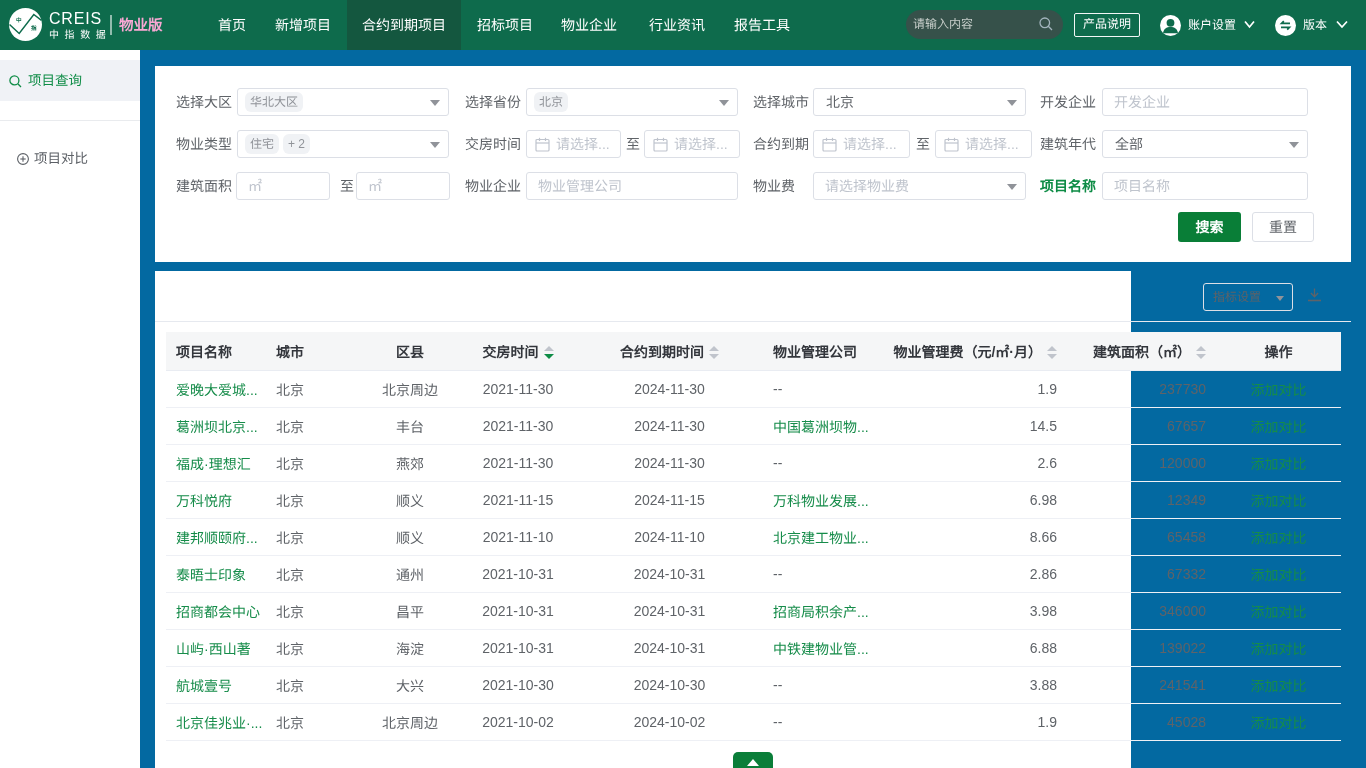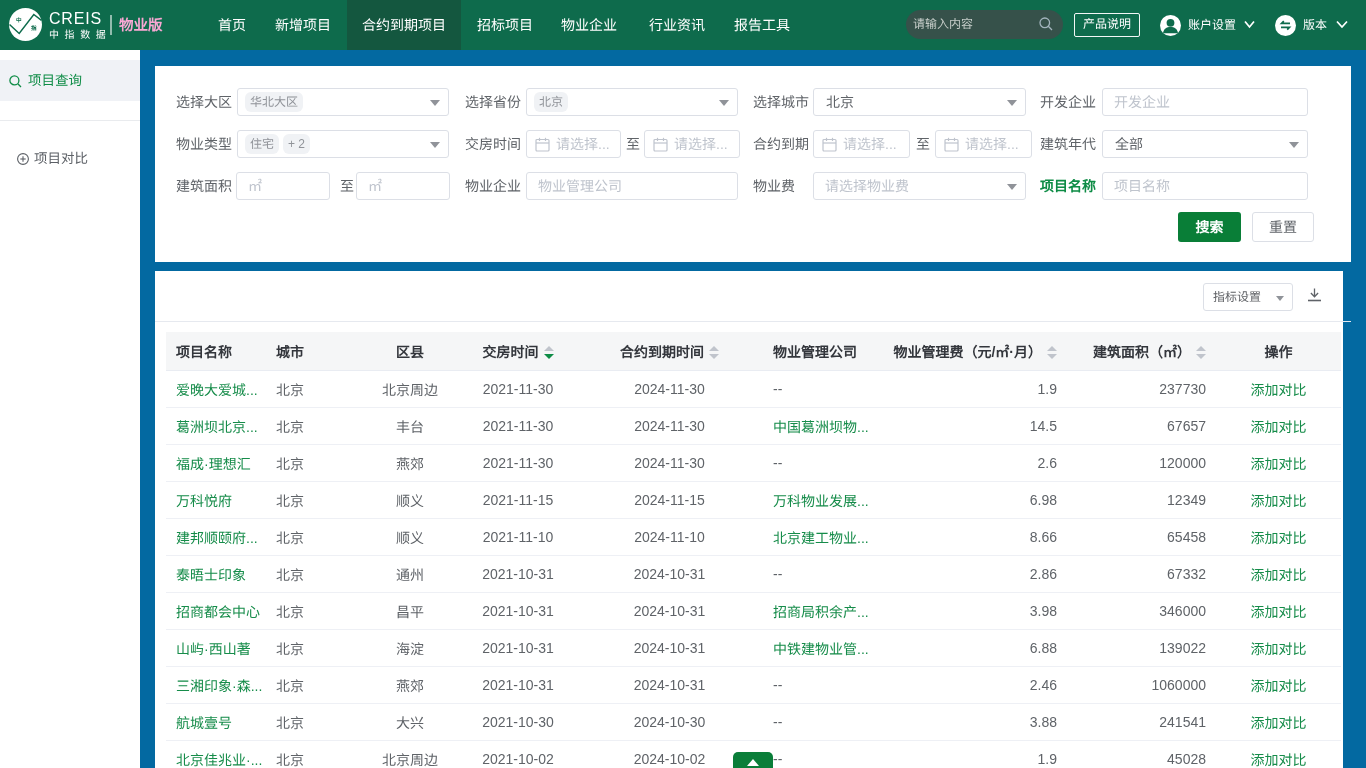--- a/index.html
+++ b/index.html
@@ -25,21 +25,21 @@
 #side-active { position:absolute; left:0; top:10px; width:140px; height:41px; background:#f0f2f6; }
 #side-active span { position:absolute; left:28px; top:0; line-height:42px; font-size:13.5px; color:#0e8c46; }
 #side-div { position:absolute; left:0; top:70px; width:140px; height:1px; background:#e9ebee; }
 #side-item2 { position:absolute; left:0; top:89px; width:140px; height:40px; }
 #side-item2 span { position:absolute; left:34px; top:0; line-height:40px; font-size:13.5px; color:#5c6066; }
 
 
 #main { position:absolute; left:140px; top:50px; width:1226px; height:718px; background:#0369a1; }
 .panel { position:absolute; background:#fff; }
 #fpanel { left:15px; top:16px; width:1196px; height:196px; }
-#tpanel { left:15px; top:221px; width:1188px; height:497px; }
+#tpanel { left:15px; top:221px; width:976px; height:497px; }
 
 
 .flabel { position:absolute; height:28px; line-height:28px; font-size:14px; color:#5f6368; white-space:nowrap; }
 .fbox { position:absolute; height:28px; border:1px solid #dcdfe6; border-radius:3px; background:#fff; }
 .tag { display:inline-block; height:20px; line-height:20px; background:#f0f2f5; border-radius:6px; color:#909399; font-size:12px; padding:0 5px; margin:3px 0 0 7px; vertical-align:top; }
 .caret { position:absolute; right:8px; top:11px; width:0; height:0; border-left:5.5px solid transparent; border-right:5.5px solid transparent; border-top:6px solid #909399; }
 .selval { position:absolute; left:12px; top:0; line-height:26px; font-size:14px; color:#5f6368; }
 .ph { position:absolute; left:11px; top:0; line-height:26px; font-size:14px; color:#bfc4cd; white-space:nowrap; }
 .dateph { position:absolute; left:29px; top:0; line-height:26px; font-size:14px; color:#bfc4cd; }
 .calico { position:absolute; left:8px; top:6px; }
@@ -352,31 +352,20 @@
             <td class="al">北京</td>
             <td class="ac">海淀</td>
             <td class="ac">2021-10-31</td>
             <td class="ac">2024-10-31</td>
             <td class="al"><a class="lnk dash">中铁建物业管...</a></td>
             <td class="ar">6.88</td>
             <td class="ar">139022</td>
             <td class="ac"><a class="lnk">添加对比</a></td>
           </tr>
         <tr>
-            <td class="al"><a class="lnk dash">三湘印象·森...</a></td>
-            <td class="al">北京</td>
-            <td class="ac">燕郊</td>
-            <td class="ac">2021-10-31</td>
-            <td class="ac">2024-10-31</td>
-            <td class="al">--</td>
-            <td class="ar">2.46</td>
-            <td class="ar">1060000</td>
-            <td class="ac"><a class="lnk">添加对比</a></td>
-          </tr>
-        <tr>
             <td class="al"><a class="lnk">航城壹号</a></td>
             <td class="al">北京</td>
             <td class="ac">大兴</td>
             <td class="ac">2021-10-30</td>
             <td class="ac">2024-10-30</td>
             <td class="al">--</td>
             <td class="ar">3.88</td>
             <td class="ar">241541</td>
             <td class="ac"><a class="lnk">添加对比</a></td>
           </tr>

